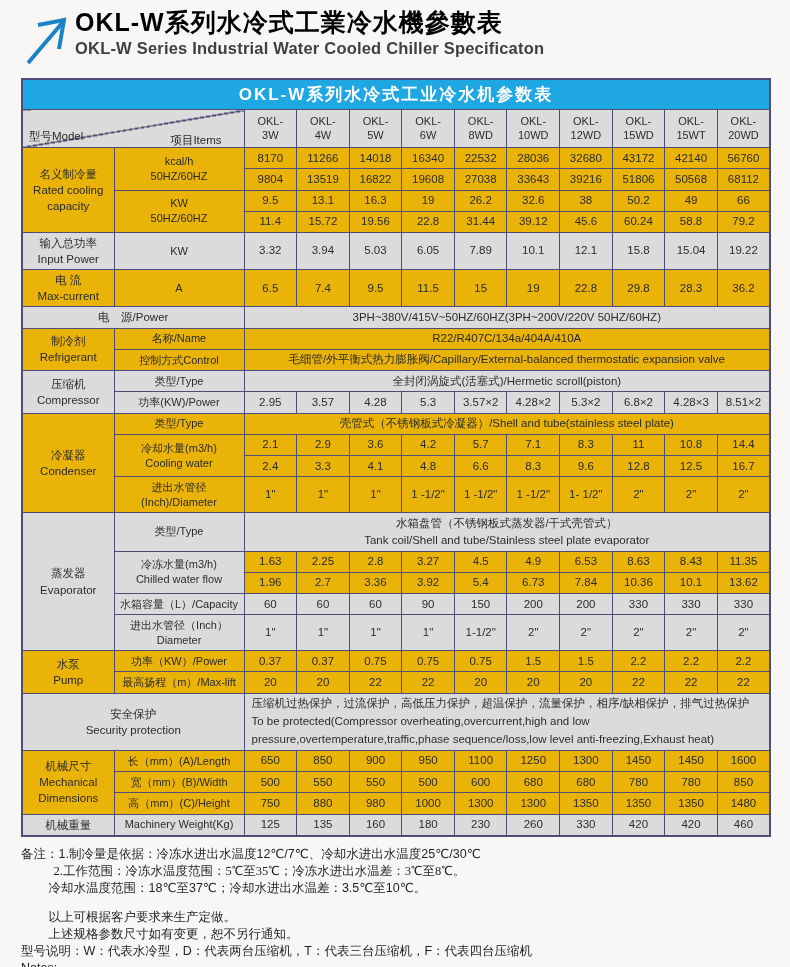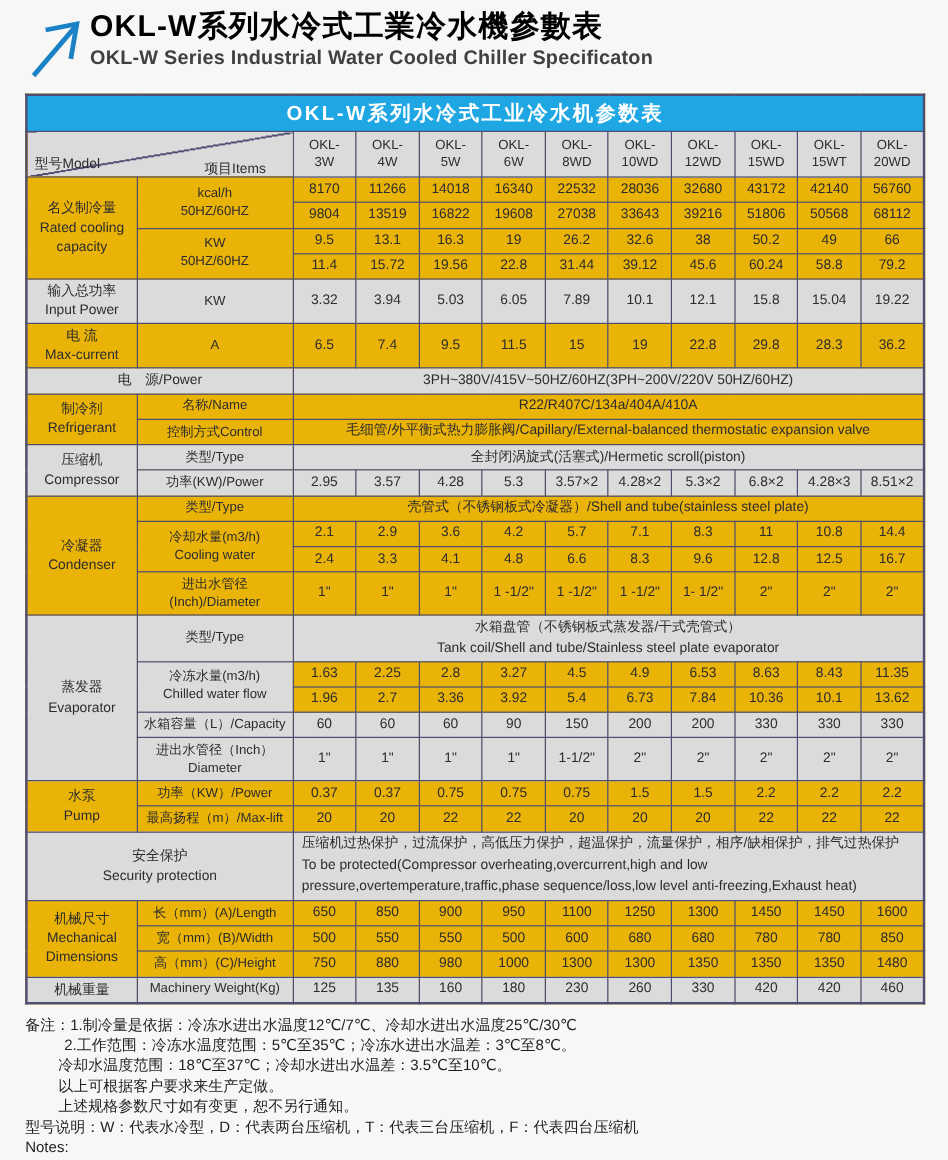--- a/index.html
+++ b/index.html
@@ -520,22 +520,22 @@
           <td class="val g">330</td>
           <td class="val g">420</td>
           <td class="val g">420</td>
           <td class="val g">460</td>
         </tr>
       </tbody>
   </table>
 
   <div class="notes">
       <div style="padding-left: 0em;">备注：1.制冷量是依据：冷冻水进出水温度12℃/7℃、冷却水进出水温度25℃/30℃</div>
-      <div style="padding-left: 2.6em;">2.工作范围：冷冻水温度范围：5℃至35℃；冷冻水进出水温差：3℃至8℃。</div>
+      <div style="padding-left: 2.6em; font-family: Liberation Serif, serif;">2.工作范围：冷冻水温度范围：5℃至35℃；冷冻水进出水温差：3℃至8℃。</div>
       <div style="padding-left: 2.2em;">冷却水温度范围：18℃至37℃；冷却水进出水温差：3.5℃至10℃。</div>
-      <div style="padding-left: 2.2em;">以上可根据客户要求来生产定做。</div>
+      <div style="padding-left: 2.2em; margin-top: 12px;">以上可根据客户要求来生产定做。</div>
       <div style="padding-left: 2.2em;">上述规格参数尺寸如有变更，恕不另行通知。</div>
       <div style="padding-left: 0em;">型号说明：W：代表水冷型，D：代表两台压缩机，T：代表三台压缩机，F：代表四台压缩机</div>
       <div style="padding-left: 0em;">Notes:</div>
       <div style="padding-left: 0em;">1. Rated cooling capacity is based on: chilled water inlet and outlet water temperature 12 ℃ / 7 ℃, the cooling water inlet and outlet</div>
     </div>
 
 </div>
 
 </body></html>

